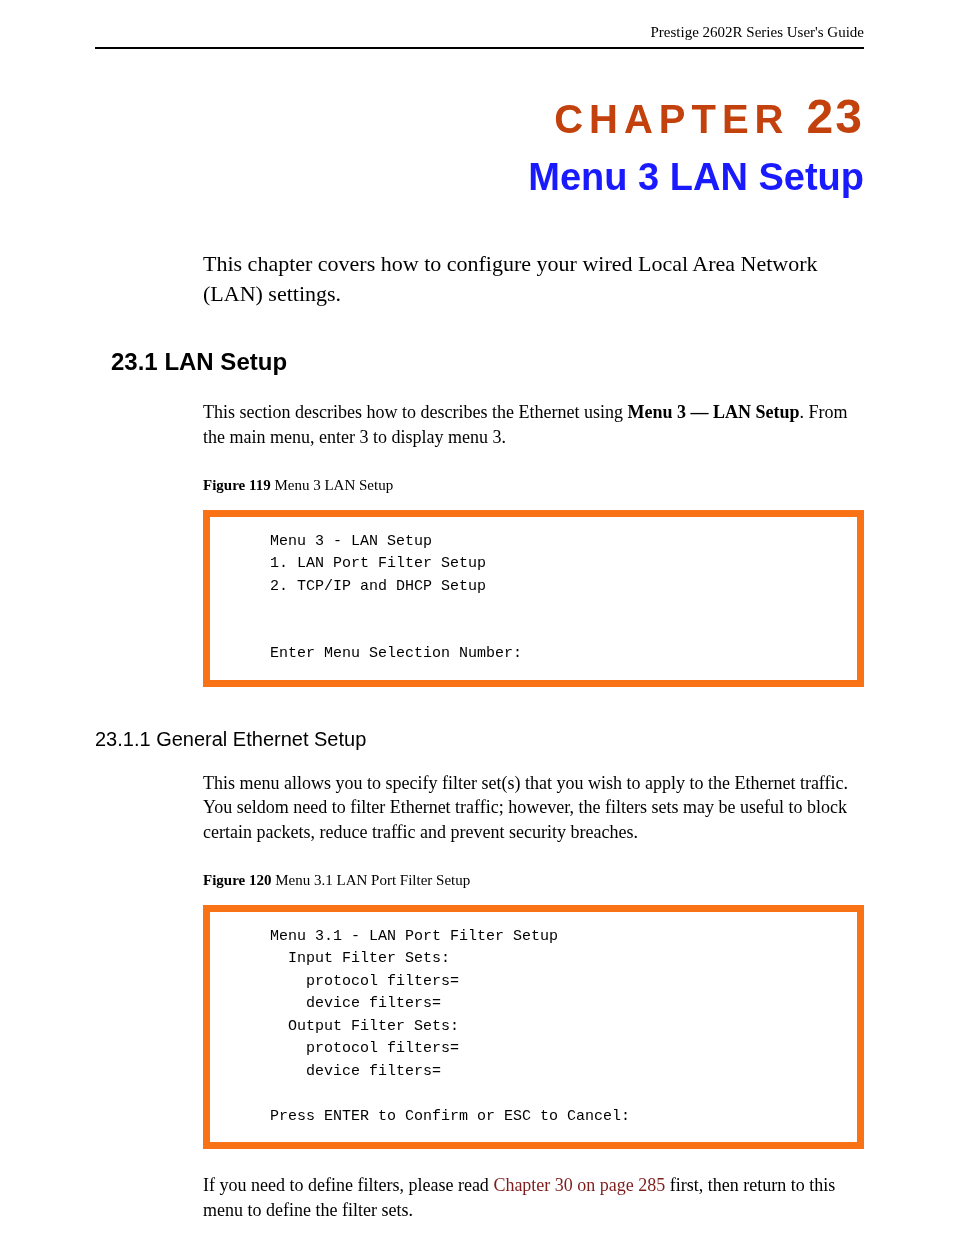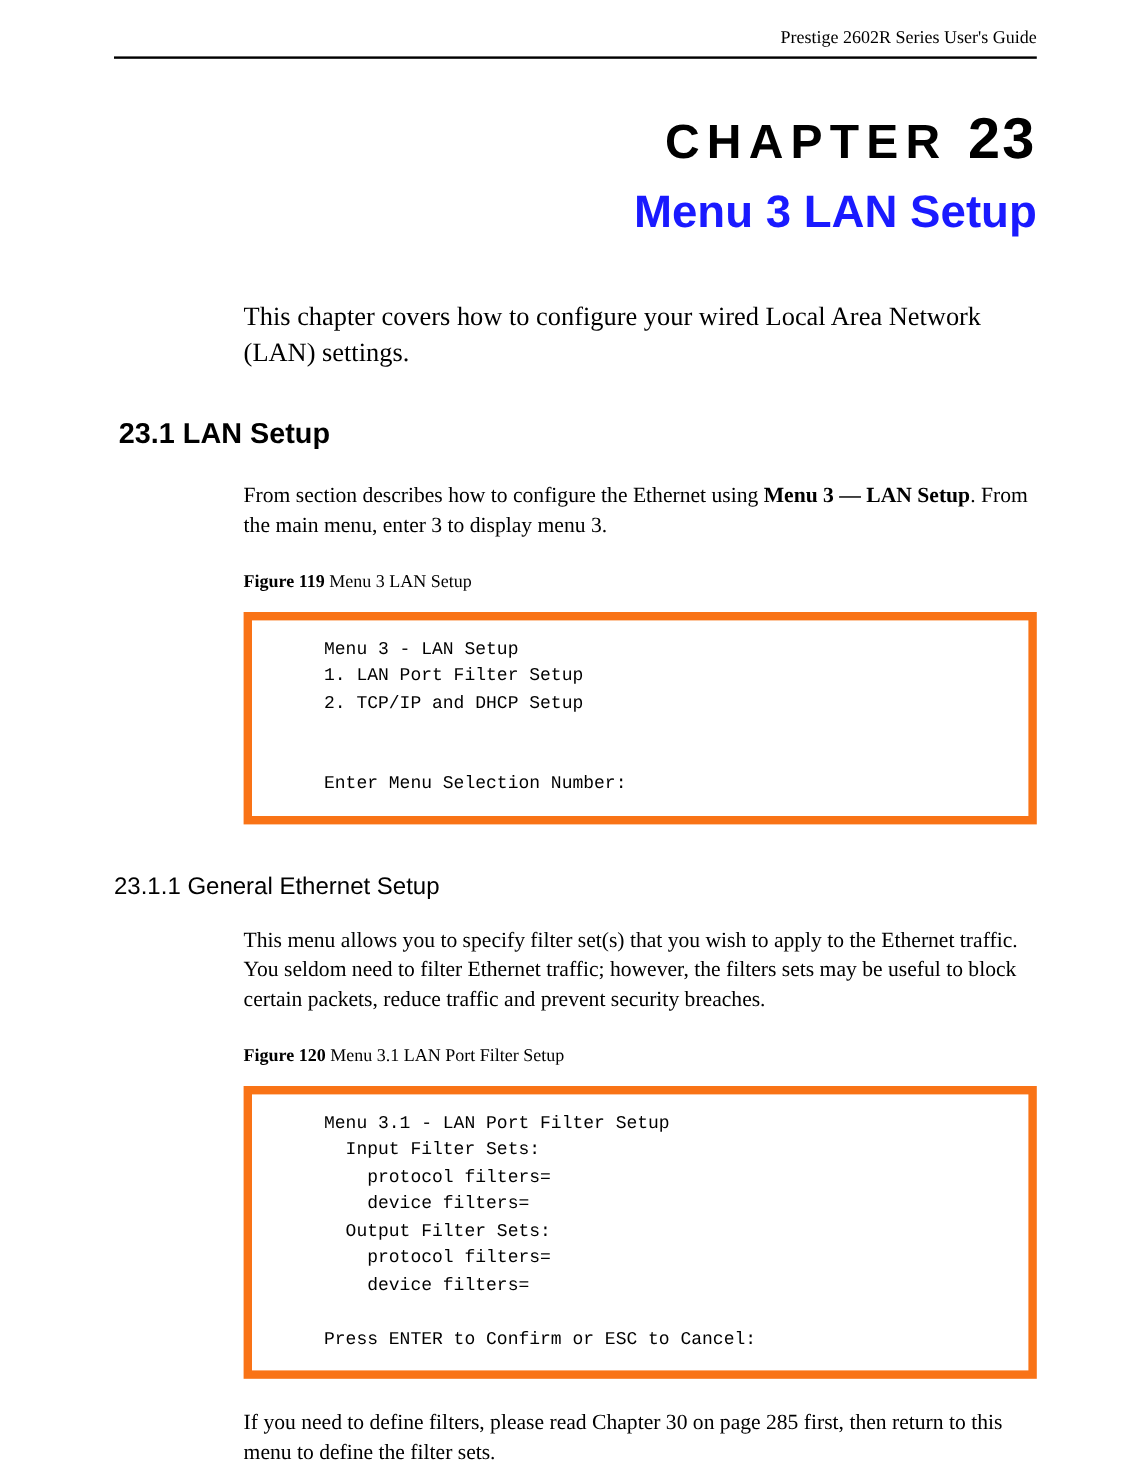--- a/index.html
+++ b/index.html
@@ -28,21 +28,21 @@
   .hr-top {
     border: none;
     border-top: 2px solid #000;
     margin: 0 0 30px 0;
   }
   .chapter-block {
     text-align: right;
     margin: 10px 0 40px 0;
   }
   .chapter-line {
-    color: #000000;
+    color: #c2410c;
     font-family: Arial, Helvetica, sans-serif;
     font-weight: bold;
     font-size: 40px;
     letter-spacing: 6px;
   }
   .chapter-num {
     font-size: 48px;
     letter-spacing: 2px;
   }
   .chapter-title {
@@ -54,21 +54,21 @@
   }
   .intro {
     font-size: 22px;
     margin: 10px 0 40px 108px;
     line-height: 1.35;
   }
   .h2 {
     font-family: Arial, Helvetica, sans-serif;
     font-weight: bold;
     font-size: 24px;
-    margin: 0 0 24px 4px;
+    margin: 0 0 24px 16px;
   }
   .body-text {
     font-size: 18px;
     margin: 0 0 18px 108px;
     line-height: 1.35;
   }
   .fig-caption {
     font-family: Liberation Serif, serif;
     font-size: 15px;
     margin: 10px 0 10px 108px;
@@ -85,21 +85,21 @@
     white-space: pre;
     line-height: 1.5;
   }
   .h3 {
     font-family: Arial, Helvetica, sans-serif;
     font-weight: normal;
     font-size: 20px;
     margin: 17px 0 20px 0;
   }
   .link {
-    color: #000000;
+    color: #7f1d1d;
   }
   .spacer {
     flex: 1 1 auto;
   }
   .hr-bottom {
     border: none;
     border-top: 1px solid #000;
     margin: 10px 0 6px 0;
   }
   .footer {
@@ -121,21 +121,21 @@
       <span class="chapter-num">23</span>
     </div>
     <div class="chapter-title">Menu 3 LAN Setup</div>
   </div>
 
   <p class="intro">This chapter covers how to configure your wired Local Area Network (LAN) settings.</p>
 
   <div class="h2">23.1  LAN Setup</div>
 
   <p class="body-text">
-    <span>From section describes how to configure the Ethernet using </span><b>Menu 3 — LAN Setup</b><span>. From the main menu, enter 3 to display menu 3.</span>
+    <span>This section describes how to describes the Ethernet using </span><b>Menu 3 — LAN Setup</b><span>. From the main menu, enter 3 to display menu 3.</span>
   </p>
 
   <div class="fig-caption">
     <span class="fig-label">Figure 119</span><span>   Menu 3 LAN Setup</span>
   </div>
 
   <div class="terminal-box">Menu 3 - LAN Setup
 1. LAN Port Filter Setup
 2. TCP/IP and DHCP Setup
 

